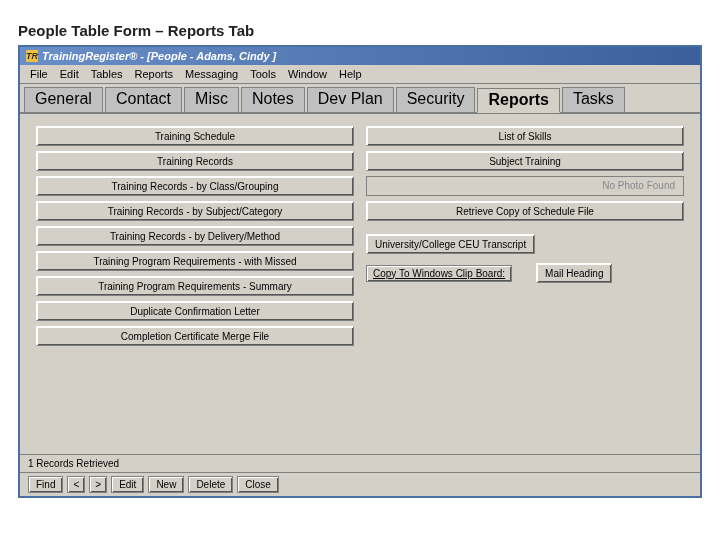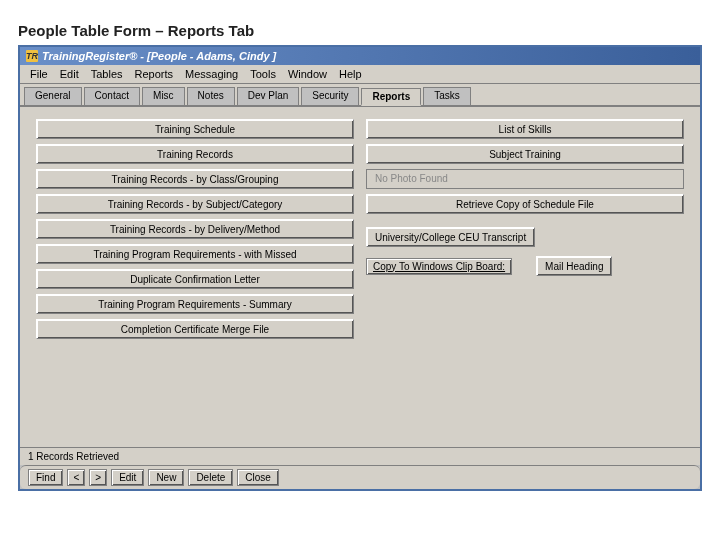--- a/index.html
+++ b/index.html
@@ -58,21 +58,21 @@
     }
     .tabs-bar {
       background: #d4d0c8;
       display: flex;
       padding: 3px 4px 0 4px;
       border-bottom: 2px solid #808080;
       gap: 2px;
     }
     .tab {
       padding: 2px 10px;
-      font-size: 10px;
+      font-size: 16px;
       background: #c0c0c0;
       border: 1px solid #808080;
       border-bottom: none;
       cursor: pointer;
       color: #000;
     }
     .tab.active {
       background: #d4d0c8;
       border-bottom: 2px solid #d4d0c8;
       font-weight: bold;
@@ -106,21 +106,21 @@
       text-align: center;
       color: #000;
       min-height: 20px;
       box-shadow: inset 1px 1px 0 #fff, inset -1px -1px 0 #555;
     }
     .no-photo-box {
       background: #d4d0c8;
       border: 1px solid #808080;
       padding: 3px 8px;
       font-size: 10px;
-      text-align: left;
+      text-align: right;
       color: #888;
       min-height: 20px;
     }
     .bottom-btn-group {
       display: flex;
       gap: 20px;
       align-items: center;
     }
     .status-bar {
       background: #d4d0c8;
@@ -129,21 +129,20 @@
       font-size: 10px;
       color: #000;
     }
     .nav-bar {
       background: #d4d0c8;
       display: flex;
       align-items: center;
       gap: 4px;
       padding: 3px 8px;
       border-top: 1px solid #808080;
-      border-radius: 6px;
     }
     .nav-btn {
       background: #d4d0c8;
       border: 1px solid #808080;
       padding: 2px 7px;
       font-size: 10px;
       cursor: pointer;
       box-shadow: inset 1px 1px 0 #fff, inset -1px -1px 0 #555;
     }
     .nav-arrow {
@@ -208,22 +207,22 @@
   <div class="form-body">
     <div class="buttons-grid">
 
       <div class="left-col">
         <button class="form-btn">Training Schedule</button>
         <button class="form-btn">Training Records</button>
         <button class="form-btn">Training Records - by Class/Grouping</button>
         <button class="form-btn">Training Records - by Subject/Category</button>
         <button class="form-btn">Training Records - by Delivery/Method</button>
         <button class="form-btn">Training Program Requirements - with Missed</button>
+        <button class="form-btn">Training Program Requirements - Summary</button>
         <button class="form-btn">Duplicate Confirmation Letter</button>
-        <button class="form-btn">Training Program Requirements - Summary</button>
         <button class="form-btn">Completion Certificate Merge File</button>
       </div>
 
       <div class="right-col">
         <button class="form-btn">List of Skills</button>
         <button class="form-btn">Subject Training</button>
         <div class="no-photo-box">No Photo Found</div>
         <button class="form-btn">Retrieve Copy of Schedule File</button>
         <div style="margin-top:8px;">
           <button class="form-btn">University/College CEU Transcript</button>

